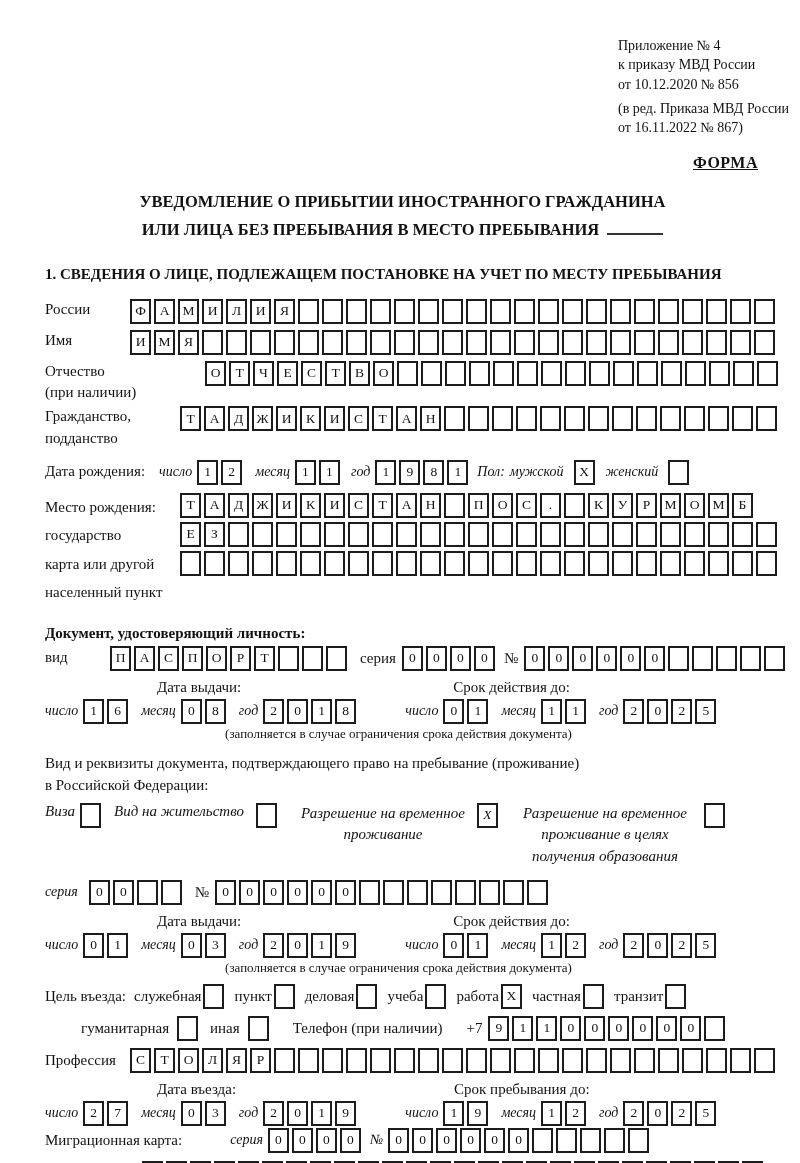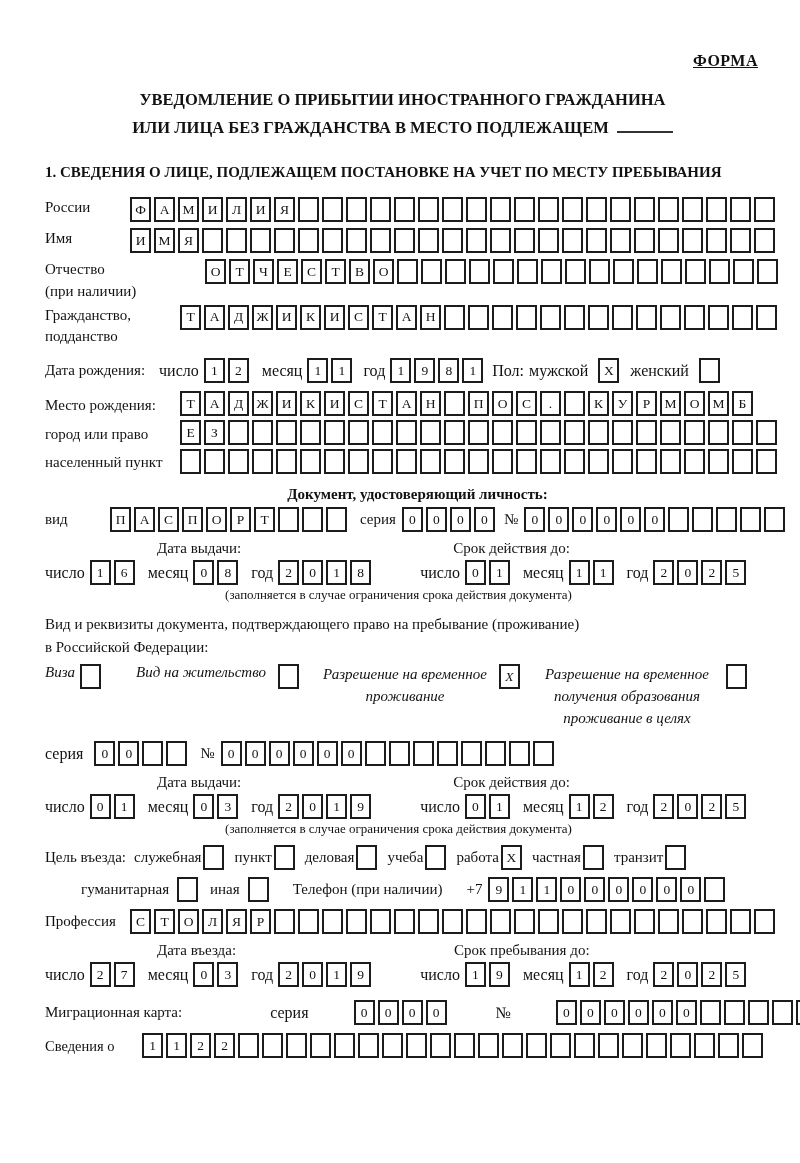--- a/index.html
+++ b/index.html
@@ -20,50 +20,57 @@
   .lbl{font-size:15px;line-height:1.45;flex:none;}
   .w85{width:85px;} .w97{width:97px;} .w135{width:135px;} .w160{width:160px;} .w65{width:65px;}
   .lblcol{font-size:15px;line-height:1.9;flex:none;}
 
   .boxes{display:inline-flex;flex:none;}
   .cell,.cbx{box-sizing:border-box;width:21px;height:25px;border:2px solid #1c1c1c;display:inline-flex;align-items:center;justify-content:center;font-size:13.5px;flex:none;background:#fff;}
   .boxes .cell{margin-right:3px;}
   .cbx{margin:0 5px;}
   .stack .boxes{margin-bottom:4px;display:flex;}
 
-  .docheading{font-weight:bold;font-size:15px;text-align:center;margin-top:8px;}
+  .docheading{font-weight:bold;font-size:15px;text-align:left;margin-top:18px;}
 
   .inlbl{font-size:15px;flex:none;margin:0 6px 0 10px;}
-  .dlbl{font-size:16px;flex:none;margin-right:5px;}
+  .dlbl{font-size:14px;flex:none;margin-right:5px;font-style:italic;}
   .dgroup{display:flex;align-items:center;flex:none;}
   .dgroup .dlbl{margin-left:10px;}
   .dgroup .dlbl:first-child{margin-left:0;}
   .dhead{display:flex;font-size:15px;margin-top:8px;}
   .note{font-size:13px;text-align:center;margin:2px 38px 0 0;}
 
   .residence-intro{font-size:15px;line-height:1.5;margin-top:10px;}
   .opt{display:flex;align-items:flex-start;}
   .optlabel{font-size:15px;}
   .optblock{font-size:15px;text-align:center;line-height:1.45;}
   .wrp1{width:178px;} .wrp2{width:188px;}
 
   .purpose .optlabel{margin-left:8px;}
   .purpose .cbx{margin:0 2px;}
 </style>
 </head>
 <body>
 
 <div class="page">
 
+  <div class="hdr">
+    <div>Приложение № 4</div>
+    <div>к приказу МВД России</div>
+    <div>от 10.12.2020 № 856</div>
+    <div class="grp2">(в ред. Приказа МВД России</div>
+    <div>от 16.11.2022 № 867)</div>
+  </div>
 
   <div class="forma">ФОРМА</div>
 
   <div class="title">
     <div>УВЕДОМЛЕНИЕ О ПРИБЫТИИ ИНОСТРАННОГО ГРАЖДАНИНА</div>
-    <div><span>ИЛИ ЛИЦА БЕЗ ГРАЖДАНСТВА В МЕСТО ПОДЛЕЖАЩЕМ</span><span class="t-underline"></span></div>
+    <div><span>ИЛИ ЛИЦА БЕЗ ПРЕБЫВАНИЯ В МЕСТО ПРЕБЫВАНИЯ</span><span class="t-underline"></span></div>
   </div>
 
   <div class="sec">1. СВЕДЕНИЯ О ЛИЦЕ, ПОДЛЕЖАЩЕМ ПОСТАНОВКЕ НА УЧЕТ ПО МЕСТУ ПРЕБЫВАНИЯ</div>
 
   <div class="frow" style="margin-top:16px;">
     <div class="lbl w85">России</div>
     <div class="boxes">
         <div class="cell">Ф</div>
         <div class="cell">А</div>
         <div class="cell">М</div>
@@ -216,21 +223,22 @@
     <span class="dlbl" style="margin-left:6px;">Пол:</span>
     <span class="dlbl">мужской</span>
     <span class="cbx">X</span>
     <span class="dlbl" style="margin-left:6px;">женский</span>
     <span class="cbx"></span>
   </div>
 
   <div class="frow" style="margin-top:8px;">
     <div class="lblcol w135">
       <div>Место рождения:</div>
-      <div>город или право</div>
+      <div>государство</div>
+      <div>карта или другой</div>
       <div>населенный пункт</div>
     </div>
     <div class="stack">
       <div class="boxes">
           <div class="cell">Т</div>
           <div class="cell">А</div>
           <div class="cell">Д</div>
           <div class="cell">Ж</div>
           <div class="cell">И</div>
           <div class="cell">К</div>
@@ -398,36 +406,36 @@
   <div class="residence-intro">
     <div>Вид и реквизиты документа, подтверждающего право на пребывание (проживание)</div>
     <div>в Российской Федерации:</div>
   </div>
 
   <div class="frow" style="margin-top:6px;font-style:italic;">
     <div class="opt">
       <span class="optlabel">Виза</span>
       <span class="cbx"></span>
     </div>
-    <div class="opt" style="margin-left:30px;">
+    <div class="opt" style="margin-left:8px;">
       <span class="optlabel">Вид на жительство</span>
       <span class="cbx" style="margin-left:12px;"></span>
     </div>
     <div class="opt" style="margin-left:12px;">
       <div class="optblock wrp1">
         <div>Разрешение на временное</div>
         <div>проживание</div>
       </div>
       <span class="cbx">X</span>
     </div>
     <div class="opt" style="margin-left:8px;">
       <div class="optblock wrp2">
         <div>Разрешение на временное</div>
+        <div>проживание в целях</div>
         <div>получения образования</div>
-        <div>проживание в целях</div>
       </div>
       <span class="cbx"></span>
     </div>
   </div>
 
   <div class="frow vcenter" style="margin-top:12px;">
     <span class="dlbl">серия</span>
     <div class="boxes" style="margin-left:6px;">
         <div class="cell">0</div>
         <div class="cell">0</div>
@@ -609,21 +617,21 @@
       <span class="dlbl">год</span>
       <span class="boxes">
           <div class="cell">2</div>
           <div class="cell">0</div>
           <div class="cell">2</div>
           <div class="cell">5</div>
         </span>
     </div>
   </div>
 
-  <div class="frow vcenter" style="margin-top:13px;gap:40px;">
+  <div class="frow vcenter" style="margin-top:2px;">
     <span class="lbl">Миграционная карта:</span>
     <span class="dlbl" style="margin-left:48px;">серия</span>
     <div class="boxes">
         <div class="cell">0</div>
         <div class="cell">0</div>
         <div class="cell">0</div>
         <div class="cell">0</div>
       </div>
     <span class="dlbl" style="margin-left:6px;">№</span>
     <div class="boxes">

